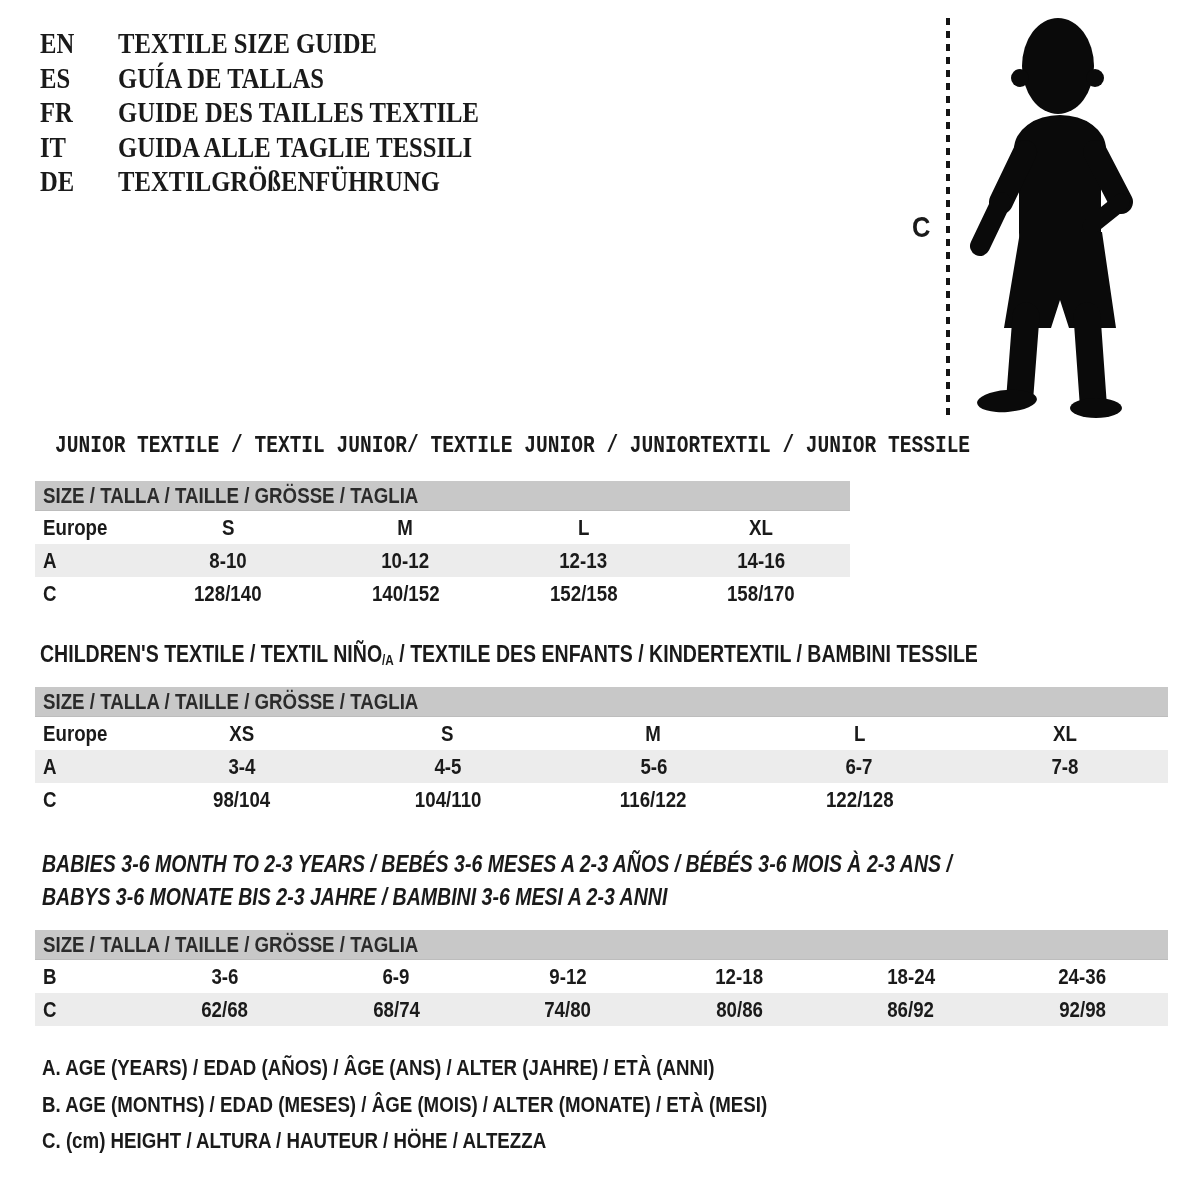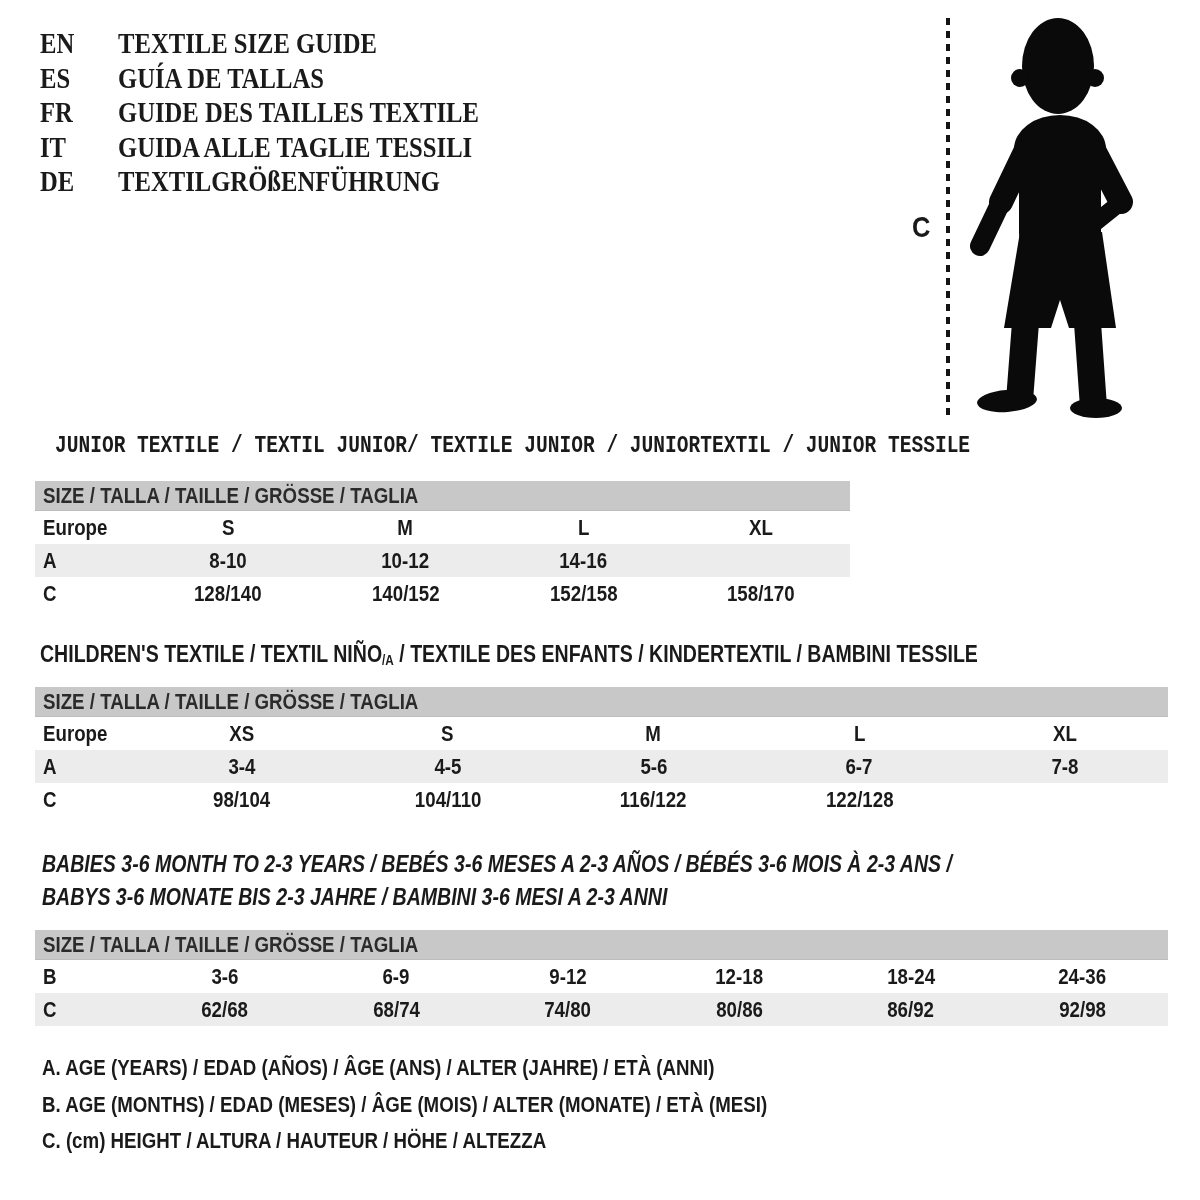--- a/index.html
+++ b/index.html
@@ -143,20 +143,23 @@
     <div class="rlabel">
         <span class="cond">A</span>
       </div>
     <div class="cell">
         <span class="cond-c">8-10</span>
       </div>
     <div class="cell">
         <span class="cond-c">10-12</span>
       </div>
     <div class="cell">
+        <span class="cond-c">12-13</span>
+      </div>
+    <div class="cell">
         <span class="cond-c">14-16</span>
       </div>
   </div>
   <div class="trow cols4">
     <div class="rlabel">
         <span class="cond">C</span>
       </div>
     <div class="cell">
         <span class="cond-c">128/140</span>
       </div>

